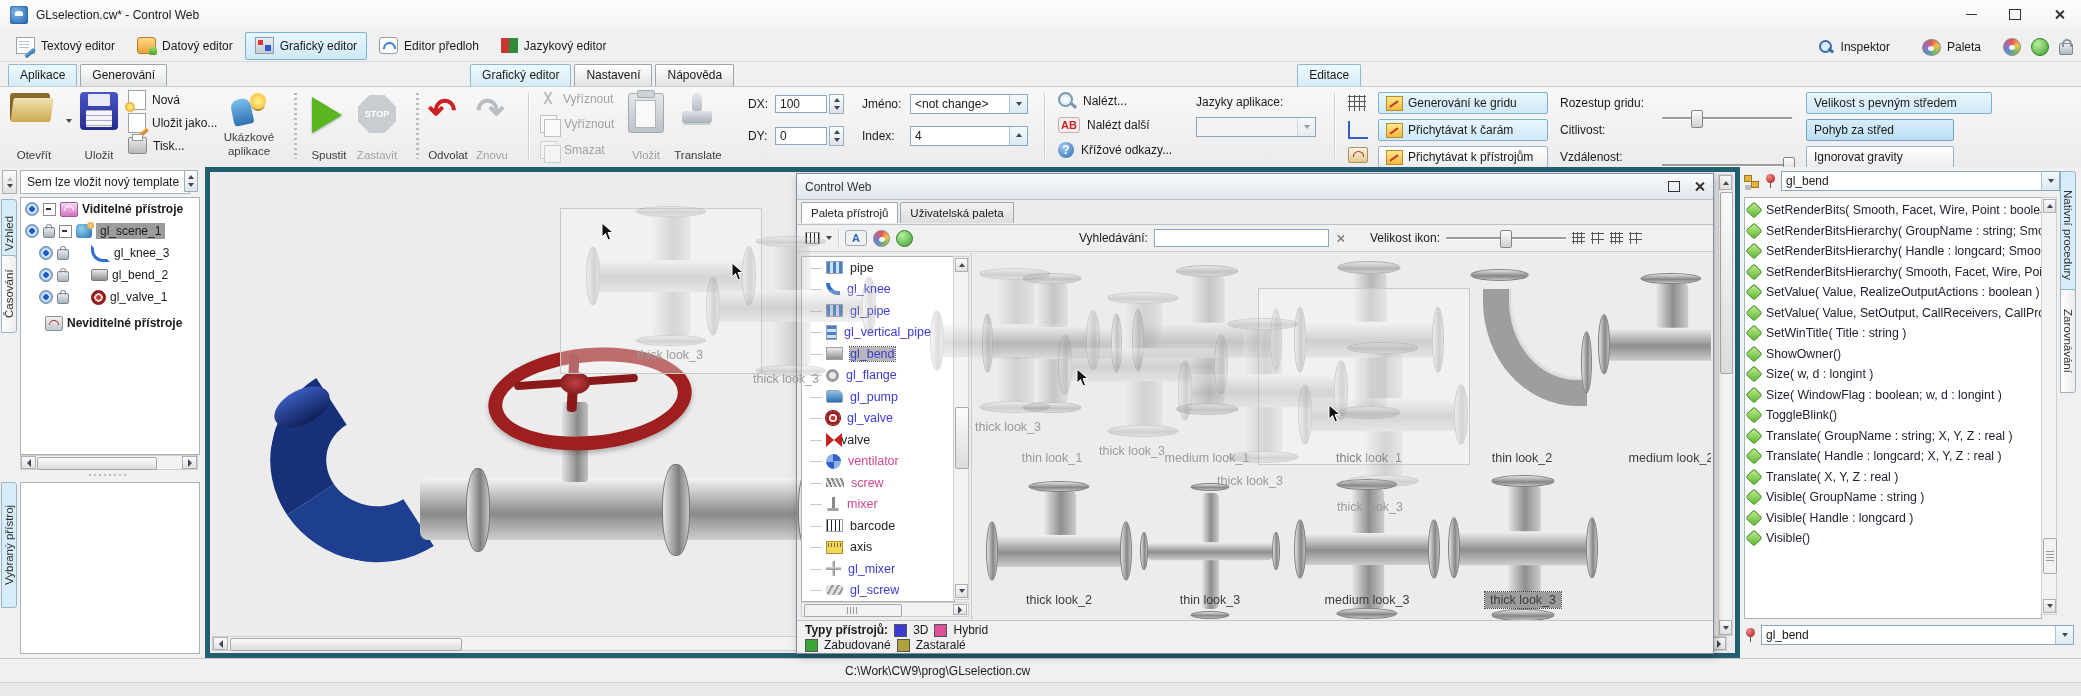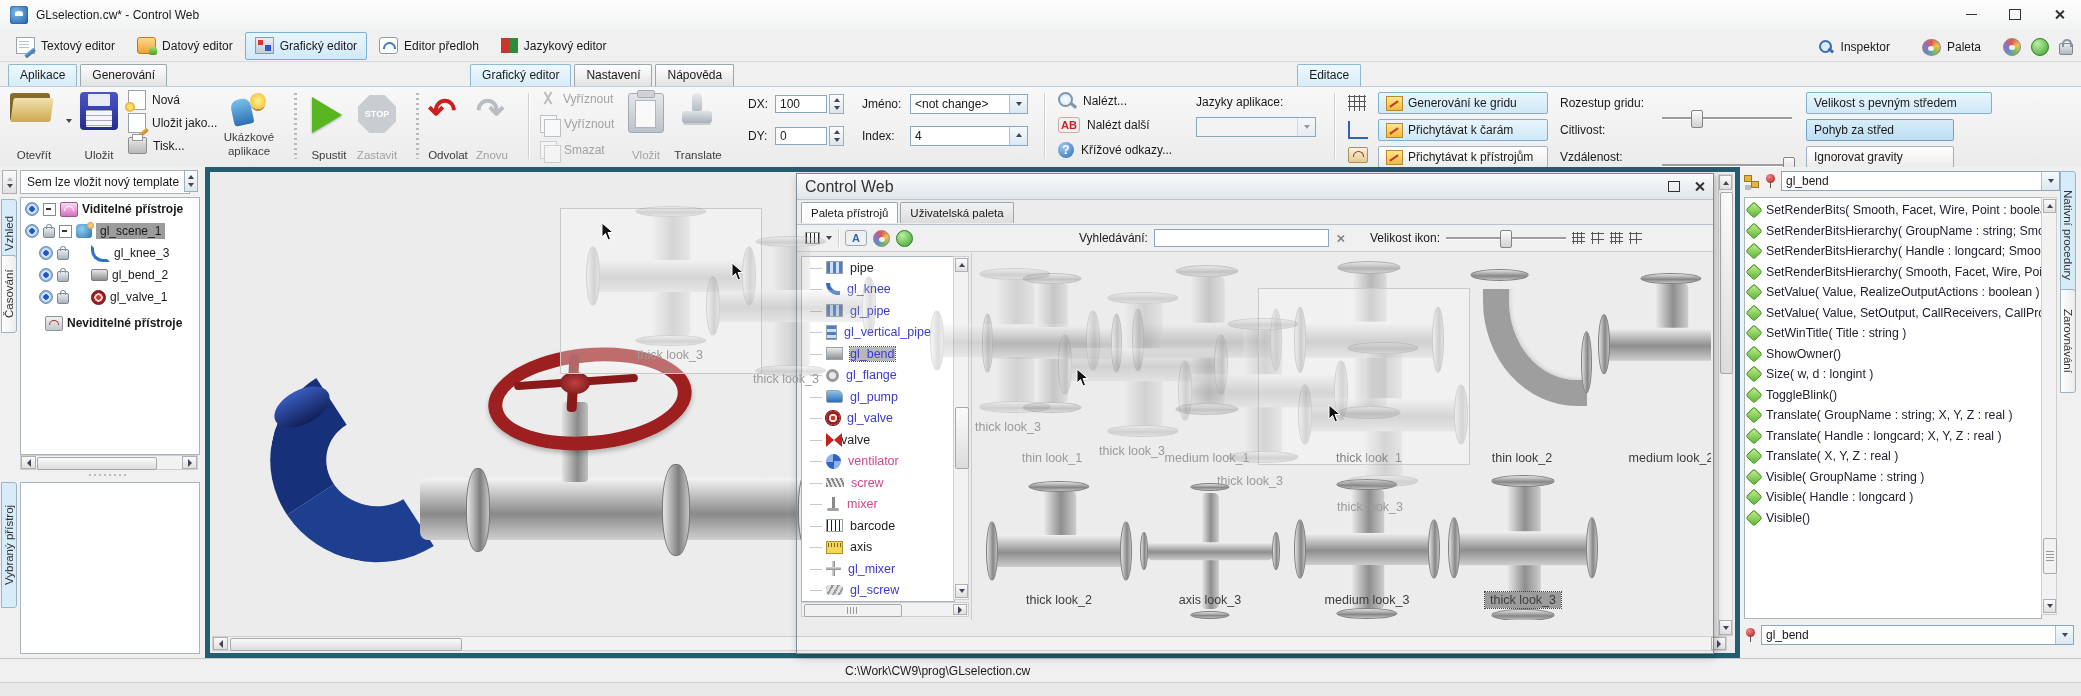--- a/index.html
+++ b/index.html
@@ -128,21 +128,21 @@
   .i-scene::after{content:"";position:absolute;right:-2px;top:-2px;width:7px;height:7px;border-radius:50%;background:radial-gradient(#ffd98a,#e08a2a)}
   .i-knee{width:13px;height:11px;border:3.5px solid transparent;border-bottom-color:#2f6fd0;border-left-color:#2f6fd0;border-radius:0 0 0 12px;flex:none}
   .i-bend{width:15px;height:10px;background:linear-gradient(#e8e8e8,#8f8f8f);border:1px solid #7c7c7c;border-radius:2px;flex:none}
   .i-valve{width:13px;height:13px;border-radius:50%;background:radial-gradient(circle at 50% 50%,#c33 0 2px,#f4dada 2.5px 4px,#9d1d1d 4.5px);border:1px solid #701010;flex:none}
   
   .sb-track{background:#f2f2f2;border:1px solid #cfcfcf;box-sizing:border-box}
   .sb-thumb{background:linear-gradient(#fbfbfb,#dcdcdc);border:1px solid #a8a8a8;border-radius:2px}
   .sb-btn{background:linear-gradient(#fbfbfb,#e0e0e0);border:1px solid #b0b0b0;display:flex;align-items:center;justify-content:center;box-sizing:border-box}
   
   .palwin{border:1px solid #7e8d99;box-shadow:2px 3px 8px rgba(0,0,0,.25);background:transparent}
-  .palttl{height:25px;background:linear-gradient(#fafbfc,#dfe5ea);border-bottom:1px solid #b9c2ca;display:flex;align-items:center;padding:0 8px;font-size:16px;color:#333}
+  .palttl{height:25px;background:linear-gradient(#fafbfc,#dfe5ea);border-bottom:1px solid #b9c2ca;display:flex;align-items:center;padding:0 8px;font-size:12px;color:#333}
   .ptab{height:20px;line-height:20px;padding:0 9px;border:1px solid #9aa7ad;border-bottom:none;border-radius:2px 2px 0 0;background:linear-gradient(#f2f2f2,#ddd);margin-right:2px;font-size:11.5px}
   .ptab.active{background:#fdfdfd}
   .pitem{display:flex;align-items:center;gap:7px;height:21.5px;padding-left:24px;font-size:12.5px;position:relative}
   .pitem::before{content:"";position:absolute;left:8px;top:50%;width:12px;height:1px;background:#c8c8c8}
   .c3d{color:#3b3bd0}.chyb{color:#d1468e}.cblk{color:#222}
   .pico{width:17px;height:13px;flex:none;border:1px solid #9aa2ab;box-sizing:border-box}
   .pi-stripe{background:repeating-linear-gradient(90deg,#4d7fc8 0 3px,#cfe0f5 3px 6px)}
   .pi-vstripe{background:repeating-linear-gradient(#4d7fc8 0 3px,#cfe0f5 3px 6px);width:11px;height:15px}
   .pi-knee{border:none;width:14px;height:12px;border-left:4px solid #3a6fc0;border-bottom:4px solid #3a6fc0;border-radius:0 0 0 12px}
   .pi-gray{background:linear-gradient(#ececec,#909090)}
@@ -650,20 +650,35 @@
         </span>
     </div>
 
     <div class="sb-track" style="position:absolute;left:4px;top:428px;width:168px;height:15px">
       <span class="abs sb-thumb" style="left:2px;top:1px;width:96px;height:11px;background-image:repeating-linear-gradient(90deg,#9a9a9a 0 1px,transparent 1px 3px);background-size:12px 7px;background-position:center;background-repeat:no-repeat"></span>
       <span class="abs sb-btn" style="right:1px;top:1px;width:14px;height:11px">
           <span class="tri-r"></span>
         </span>
     </div>
 
+    <div style="position:absolute;left:0;bottom:0;width:100%;height:32px;background:#f0f0f0;border-top:1px solid #c0c6cb;font-size:12px">
+      <span style="position:absolute;left:8px;top:2px;display:flex;align-items:center;gap:6px">
+        <b>Typy přístrojů:</b>
+        <span style="width:11px;height:11px;background:#3a3ad0;border:1px solid #555"></span>
+        <span>3D</span>
+        <span style="width:11px;height:11px;background:#e0509a;border:1px solid #555"></span>
+        <span>Hybrid</span>
+      </span>
+      <span style="position:absolute;left:8px;top:17px;display:flex;align-items:center;gap:6px">
+        <span style="width:11px;height:11px;background:#3aa63a;border:1px solid #555"></span>
+        <span>Zabudované</span>
+        <span style="width:11px;height:11px;background:#b0a23a;border:1px solid #555"></span>
+        <span>Zastaralé</span>
+      </span>
+    </div>
 
     <div style="position:absolute;left:174px;top:79px;right:2px;bottom:33px;background:#ececec;border-left:1px solid #c6ccd1;overflow:hidden">
 
       <div class="fit dim" style="left:10px;top:20px;width:140px;height:140px">
           <i class="pv"></i>
           <i class="ph"></i>
           <b class="fl l"></b>
           <b class="fl r"></b>
           <b class="fc t"></b>
           <b class="fc b"></b>
@@ -709,21 +724,21 @@
         </div>
       <span class="cap" style="left:14px;top:340px;width:146px">thick look_2</span>
       <div class="fit thin" style="left:168px;top:230px;width:140px;height:136px">
           <i class="pv"></i>
           <i class="ph"></i>
           <b class="fl l"></b>
           <b class="fl r"></b>
           <b class="fc t"></b>
           <b class="fc b"></b>
         </div>
-      <span class="cap" style="left:168px;top:340px;width:140px">axis look_3</span>
+      <span class="cap" style="left:168px;top:340px;width:140px">thin look_3</span>
       <div class="fit" style="left:322px;top:226px;width:146px;height:140px">
           <i class="pv"></i>
           <i class="ph"></i>
           <b class="fl l"></b>
           <b class="fl r"></b>
           <b class="fc t"></b>
           <b class="fc b"></b>
         </div>
       <span class="cap" style="left:322px;top:340px;width:146px">medium look_3</span>
       <div class="fit" style="left:476px;top:222px;width:150px;height:146px">
@@ -854,20 +869,24 @@
       <div class="fn-row">
           <span class="fn-ico"></span>
           <span>ShowOwner()</span>
         </div>
       <div class="fn-row">
           <span class="fn-ico"></span>
           <span>Size( w, d : longint )</span>
         </div>
       <div class="fn-row">
           <span class="fn-ico"></span>
+          <span>Size( WindowFlag : boolean; w, d : longint )</span>
+        </div>
+      <div class="fn-row">
+          <span class="fn-ico"></span>
           <span>ToggleBlink()</span>
         </div>
       <div class="fn-row">
           <span class="fn-ico"></span>
           <span>Translate( GroupName : string; X, Y, Z : real )</span>
         </div>
       <div class="fn-row">
           <span class="fn-ico"></span>
           <span>Translate( Handle : longcard; X, Y, Z : real )</span>
         </div>

